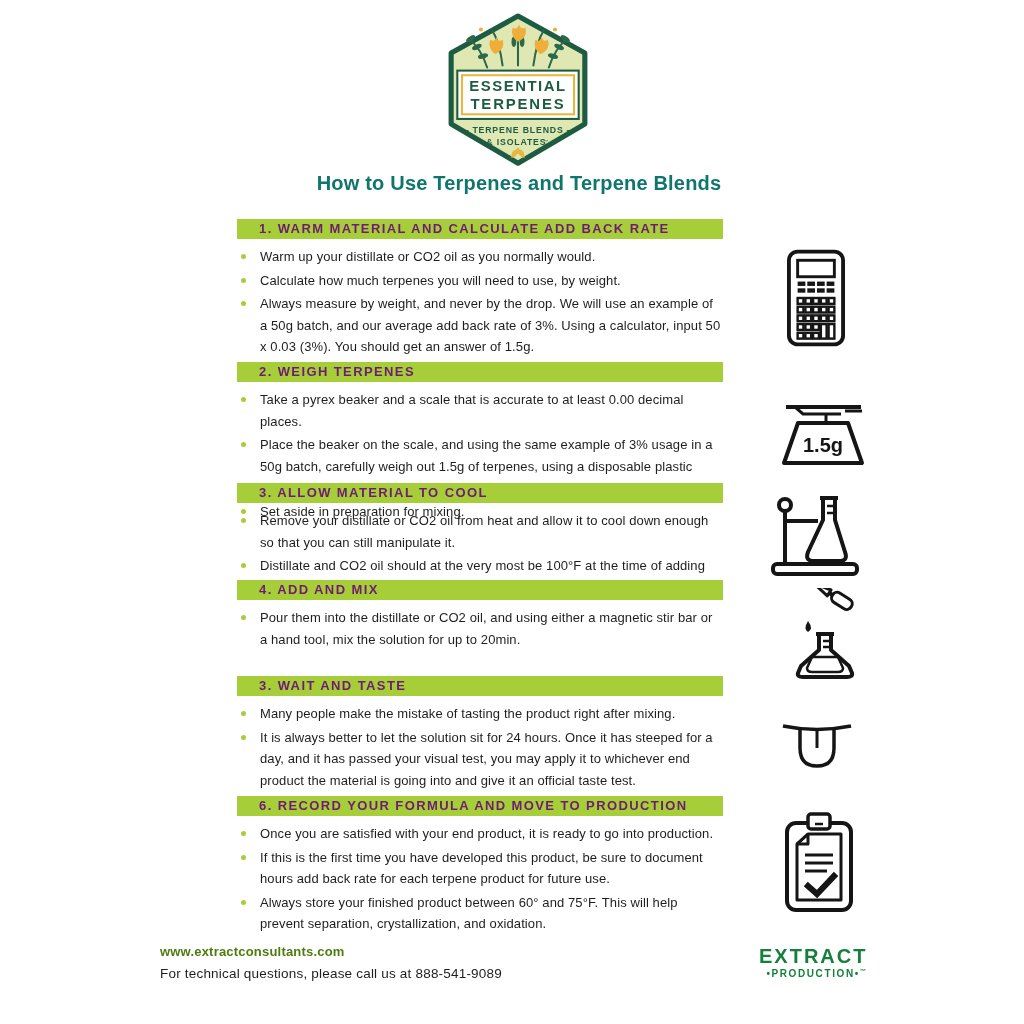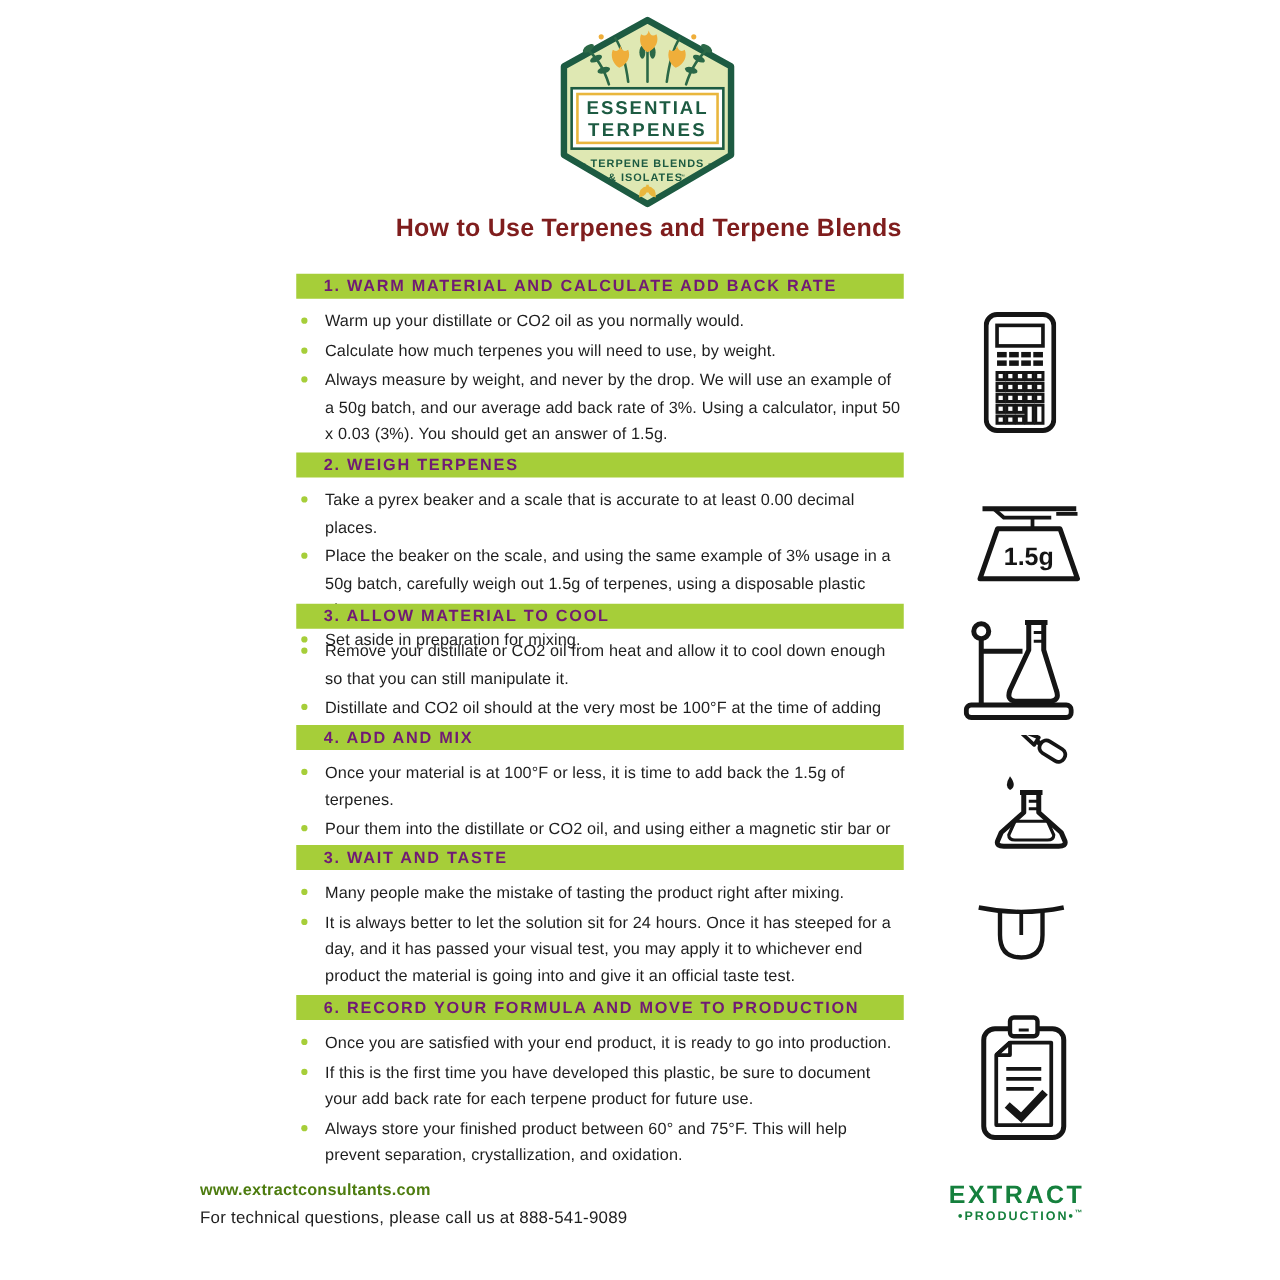--- a/index.html
+++ b/index.html
@@ -8,21 +8,21 @@
     font-family:"Liberation Sans", sans-serif; overflow:hidden;
   }
   .page { position:absolute; inset:0; background:#fff; }
 
   
   .logo { position:absolute; left:446px; top:13px; width:144px; height:150px;text-decoration:underline; }
 
   
   .doc-title {
     position:absolute; left:239px; top:172px; width:560px; text-align:center;
-    font-size:20px; font-weight:700; color:#7f1d1d; letter-spacing:0.2px;
+    font-size:20px; font-weight:700; color:#0f766e; letter-spacing:0.2px;
   }
 
   
   .step { position:absolute; left:237px; width:486px; }
   .step-bar {
     background:#a6ce39; height:20px; line-height:20px; padding-left:22px;
     color:#701a75; font-weight:700; font-size:13px; letter-spacing:1.4px;
     box-sizing:border-box; white-space:nowrap;
   }
   .bullets { margin:7px 0 0 0; padding:0; list-style:none; }
@@ -136,38 +136,37 @@
     <div class="step-bar">3. ALLOW MATERIAL TO COOL</div>
     <ul class="bullets">
       <li>Remove your distillate or CO2 oil from heat and allow it to cool down enough so that you can still manipulate it.</li>
       <li>Distillate and CO2 oil should at the very most be 100°F at the time of adding terpenes.</li>
     </ul>
   </div>
 
   <div class="step" style="top:580px">
     <div class="step-bar">4. ADD AND MIX</div>
     <ul class="bullets">
-      <li>Once your material is at 100°F or less, it is time to add back the 1.5g of terpenes.</li>
       <li>Pour them into the distillate or CO2 oil, and using either a magnetic stir bar or a hand tool, mix the solution for up to 20min.</li>
     </ul>
   </div>
 
   <div class="step" style="top:676px">
     <div class="step-bar">3. WAIT AND TASTE</div>
     <ul class="bullets">
       <li>Many people make the mistake of tasting the product right after mixing.</li>
       <li>It is always better to let the solution sit for 24 hours. Once it has steeped for a day, and it has passed your visual test, you may apply it to whichever end product the material is going into and give it an official taste test.</li>
     </ul>
   </div>
 
   <div class="step" style="top:796px">
     <div class="step-bar">6. RECORD YOUR FORMULA AND MOVE TO PRODUCTION</div>
     <ul class="bullets">
       <li>Once you are satisfied with your end product, it is ready to go into production.</li>
-      <li>If this is the first time you have developed this plastic, be sure to document your add back rate for each terpene product for future use.</li>
+      <li>If this is the first time you have developed this product, be sure to document hours add back rate for each terpene product for future use.</li>
       <li>Always store your finished product between 60° and 75°F. This will help prevent separation, crystallization, and oxidation.</li>
     </ul>
   </div>
 
   <div class="icon-slot i-calc">
     <svg viewBox="0 0 60 100" fill="none" stroke="#151515">
       <rect x="2" y="2" width="56" height="96" rx="9" stroke-width="4"></rect>
       <rect x="11" y="11" width="38" height="17" stroke-width="3"></rect>
       <g fill="#151515" stroke="none">
         <rect x="11" y="33" width="8" height="4.5"></rect>

